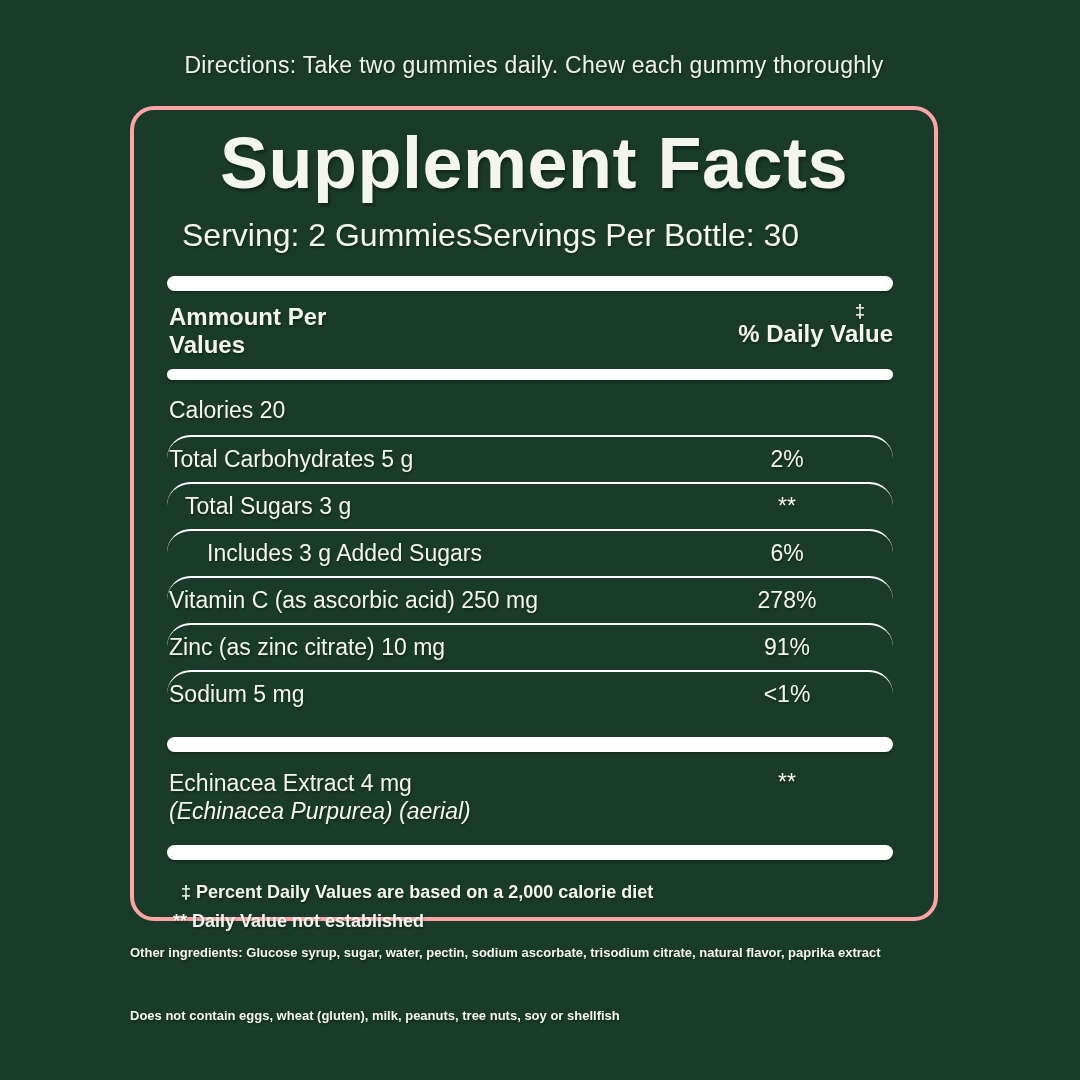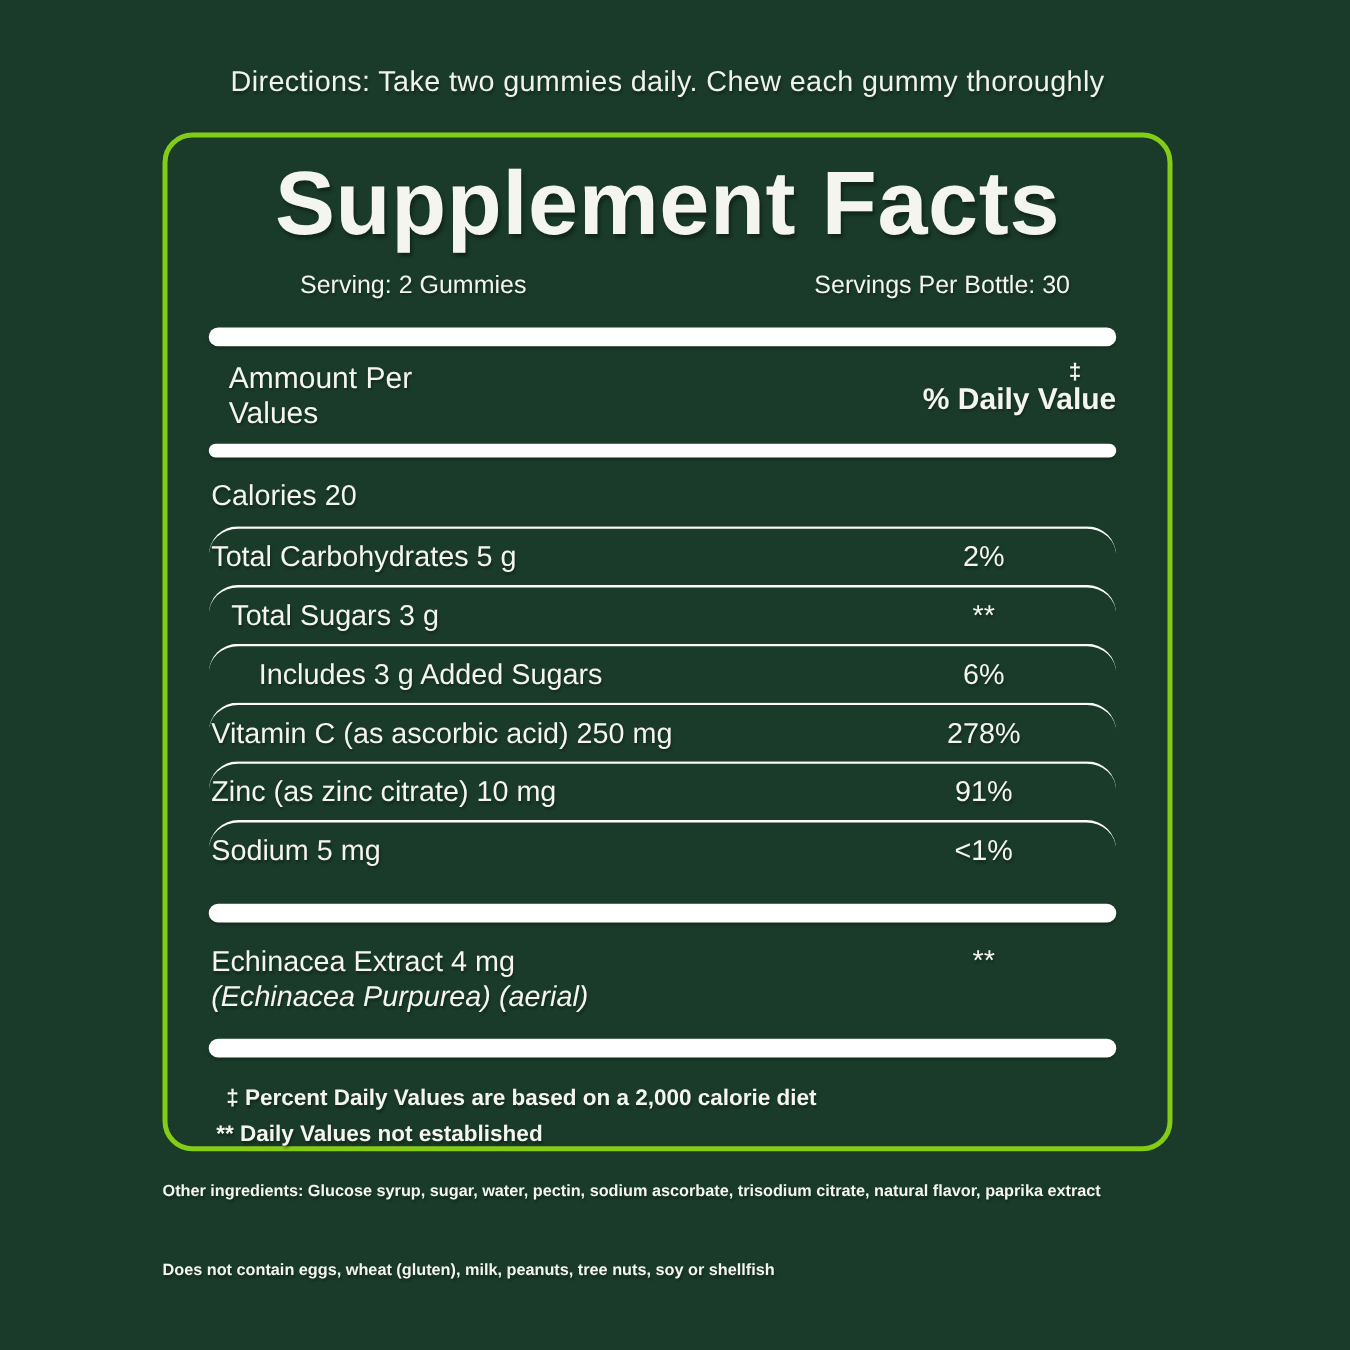--- a/index.html
+++ b/index.html
@@ -27,62 +27,61 @@
     text-align:center;
     font-size:23px;
     letter-spacing:.3px;
     color:#f0f2ec;
     text-shadow:1px 2px 2px rgba(0,0,0,.3);
   }
   .facts-box{
     margin-top:27px;
     width:808px;
     height:815px;
-    border:4px solid #84cc16;
+    border:4px solid #fca5a5;
     text-shadow:1px 2px 2px rgba(0,0,0,.3);
   }
   .title{
     margin-top:14px;
     text-align:center;
     font-size:72px;
     font-weight:bold;
     line-height:78px;
     letter-spacing:.5px;
     text-shadow:2px 3px 3px rgba(0,0,0,.35);
   }
   .serving-row{
     margin-top:15px;
     display:flex;
-    justify-content:space-between;
-    padding-left:106px;
+    justify-content:flex-start;
+    padding-left:48px;
     padding-right:78px;
-    font-size:20px;
+    font-size:32px;
   }
   .content{
     margin-left:33px;
     margin-right:41px;
   }
   .bar{
     background:var(--bar);
     box-shadow:0 2px 2px rgba(0,0,0,.25);
   }
   .bar-thick{height:15px;}
   .bar-mid{height:11px;}
   .bar1{margin-top:22px;}
   .header-row{
     display:flex;
     justify-content:space-between;
     align-items:flex-start;
     padding:12px 0 10px 2px;
   }
   .amount-head{
     font-size:24px;
-    font-weight:normal;
+    font-weight:bold;
     line-height:28px;
-    margin-left:14px;
   }
   .dv-head{
     text-align:right;
     font-weight:bold;
   }
   .dagger{
     display:block;
     font-size:18px;
     line-height:16px;
     padding-right:28px;
@@ -209,21 +208,21 @@
           <span style="display:block">Echinacea Extract 4 mg</span>
           <span class="bot-detail" style="display:block">(Echinacea Purpurea) (aerial)</span>
         </div>
         <span class="nval">**</span>
       </div>
 
       <div class="bar bar-thick"></div>
 
       <div class="footnotes">
         <div class="fn1">‡ Percent Daily Values are based on a 2,000 calorie diet</div>
-        <div class="fn2">** Daily Values not established</div>
+        <div class="fn2">** Daily Value not established</div>
       </div>
 
     </div>
   </div>
 </div>
 
 <div class="footer">
   <div>Other ingredients: Glucose syrup, sugar, water, pectin, sodium ascorbate, trisodium citrate, natural flavor, paprika extract</div>
   <div class="allergen">Does not contain eggs, wheat (gluten), milk, peanuts, tree nuts, soy or shellfish</div>
 </div>

